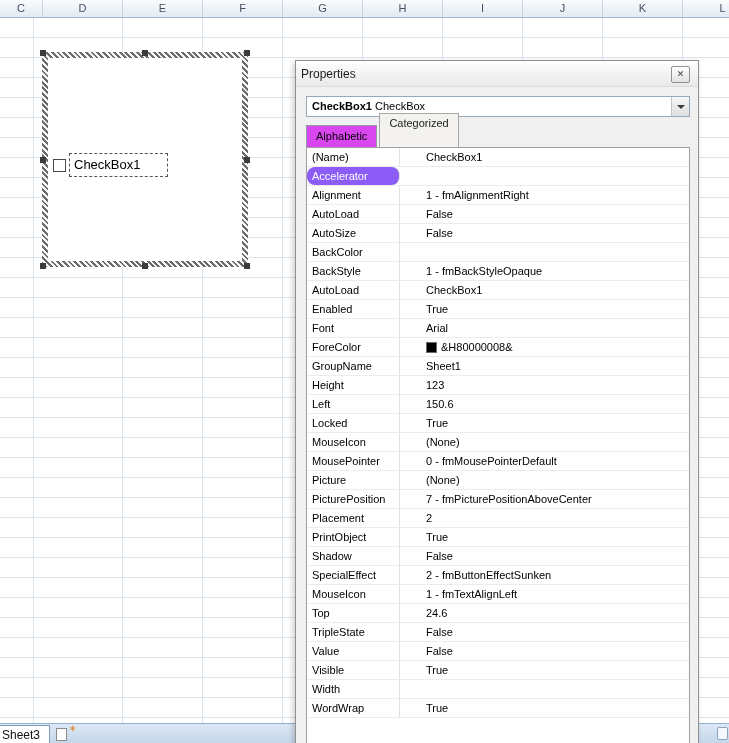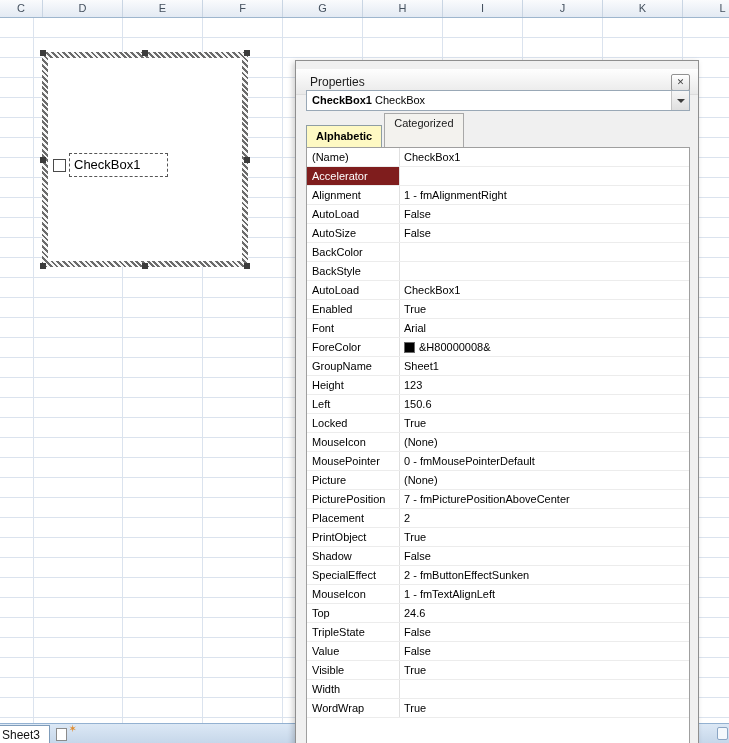--- a/index.html
+++ b/index.html
@@ -40,46 +40,46 @@
   .insert-sheet{position:absolute;left:54px;top:2px;width:24px;height:17px;}
   .page-icon{position:absolute;left:2px;top:2px;width:11px;height:13px;background:#fff;
     border:1px solid #8b8b8b;}
   .star{position:absolute;right:1px;top:-3px;color:#e08b2d;font-size:10px;}
   .corner-box{position:absolute;left:717px;top:3px;width:11px;height:13px;
     background:#f4f8fc;border:1px solid #8aa5c4;border-radius:2px;}
 
   
   .props{position:absolute;left:295px;top:60px;width:404px;height:695px;background:#f0f0f0;
     border:1px solid #8f8f8f;box-shadow:-2px 2px 6px rgba(0,0,0,.2);z-index:10;overflow:hidden;}
-  .props-title{position:absolute;left:0;top:8px;right:0;height:26px;
+  .props-title{position:absolute;left:0;top:0;right:0;height:26px;
     background:linear-gradient(#fefefe,#e9e9e9);border-bottom:1px solid #dcdcdc;
-    font-size:12px;color:#1c1c1c;line-height:26px;padding-left:14px;}
+    font-size:12px;color:#1c1c1c;line-height:26px;padding-left:5px;}
   .props-close{position:absolute;top:5px;right:8px;width:19px;height:17px;
     background:linear-gradient(#fff,#e2e2e2);border:1px solid #919191;border-radius:2px;
     font-size:9px;line-height:15px;text-align:center;color:#444;cursor:default;}
-  .combo{position:absolute;left:10px;top:29px;width:384px;height:21px;background:#fff;
+  .combo{position:absolute;left:10px;top:35px;width:384px;height:21px;background:#fff;
     border:1px solid #99a8b6;font-size:11px;line-height:19px;padding-left:5px;}
   .combo-btn{position:absolute;right:0;top:0;width:18px;height:19px;
     background:linear-gradient(#f6f6f6,#dfdfdf);border-left:1px solid #c4c4c4;}
   .combo-btn::after{content:"";position:absolute;left:5px;top:8px;
     border-left:4px solid transparent;border-right:4px solid transparent;
     border-top:4px solid #3c3c3c;}
   .tabs{position:absolute;left:10px;top:64px;height:22px;display:flex;
     align-items:flex-end;z-index:2;}
-  .tab-active{height:22px;line-height:21px;padding:0 9px;background:#fef9c3;
-    border:1px solid #8f9ea4;border-bottom:none;font-size:11px;color:#000;font-weight:bold;}
+  .tab-active{height:22px;line-height:21px;padding:0 9px;background:#d946ef;
+    border:1px solid #8f9ea4;border-bottom:none;font-size:11px;color:#000;}
   .tab-inactive{height:34px;line-height:18px;padding:0 9px;background:#f3f2ee;
     border:1px solid #a8a8a8;border-bottom:none;font-size:11px;color:#1a1a1a;margin-left:2px;}
   .pane{position:absolute;left:10px;top:86px;width:384px;height:620px;background:#fff;
     border:1px solid #9f9f9f;overflow:hidden;}
-  .prow{display:flex;height:19px;border-bottom:1px solid #ececec;font-size:11px;}
+  .prow{display:flex;height:19px;border-bottom:1px solid #ececec;font-size:11px;gap:22px;}
   .pname{width:93px;line-height:18px;padding-left:5px;border-right:1px solid #e0e0e0;
     color:#000;white-space:nowrap;overflow:hidden;}
   .pval{flex:1;line-height:18px;padding-left:4px;color:#000;white-space:nowrap;overflow:hidden;}
-  .sel .pname{background:#7f1d1d;color:#fff;}
+  .sel .pname{background:#8b5cf6;color:#fff;border-radius:8px;}
   .swatch{display:inline-block;width:11px;height:11px;border:1px solid #6a6a6a;
     margin-right:4px;vertical-align:-2px;}
 </style>
 </head>
 <body>
 
 <div class="sheet"></div>
 <div class="col-headers" id="col-headers">
     <div class="col-h" style="flex: 0 0 43px;">C</div>
     <div class="col-h">D</div>
@@ -158,20 +158,21 @@
         </div>
         <div class="prow">
           <div class="pname">AutoSize</div>
           <div class="pval">False</div>
         </div>
         <div class="prow">
           <div class="pname">BackColor</div>
         </div>
         <div class="prow">
           <div class="pname">BackStyle</div>
+          <div class="pval">1 - fmBackStyleOpaque</div>
         </div>
         <div class="prow">
           <div class="pname">AutoLoad</div>
           <div class="pval">CheckBox1</div>
         </div>
         <div class="prow">
           <div class="pname">Enabled</div>
           <div class="pval">True</div>
         </div>
         <div class="prow">

